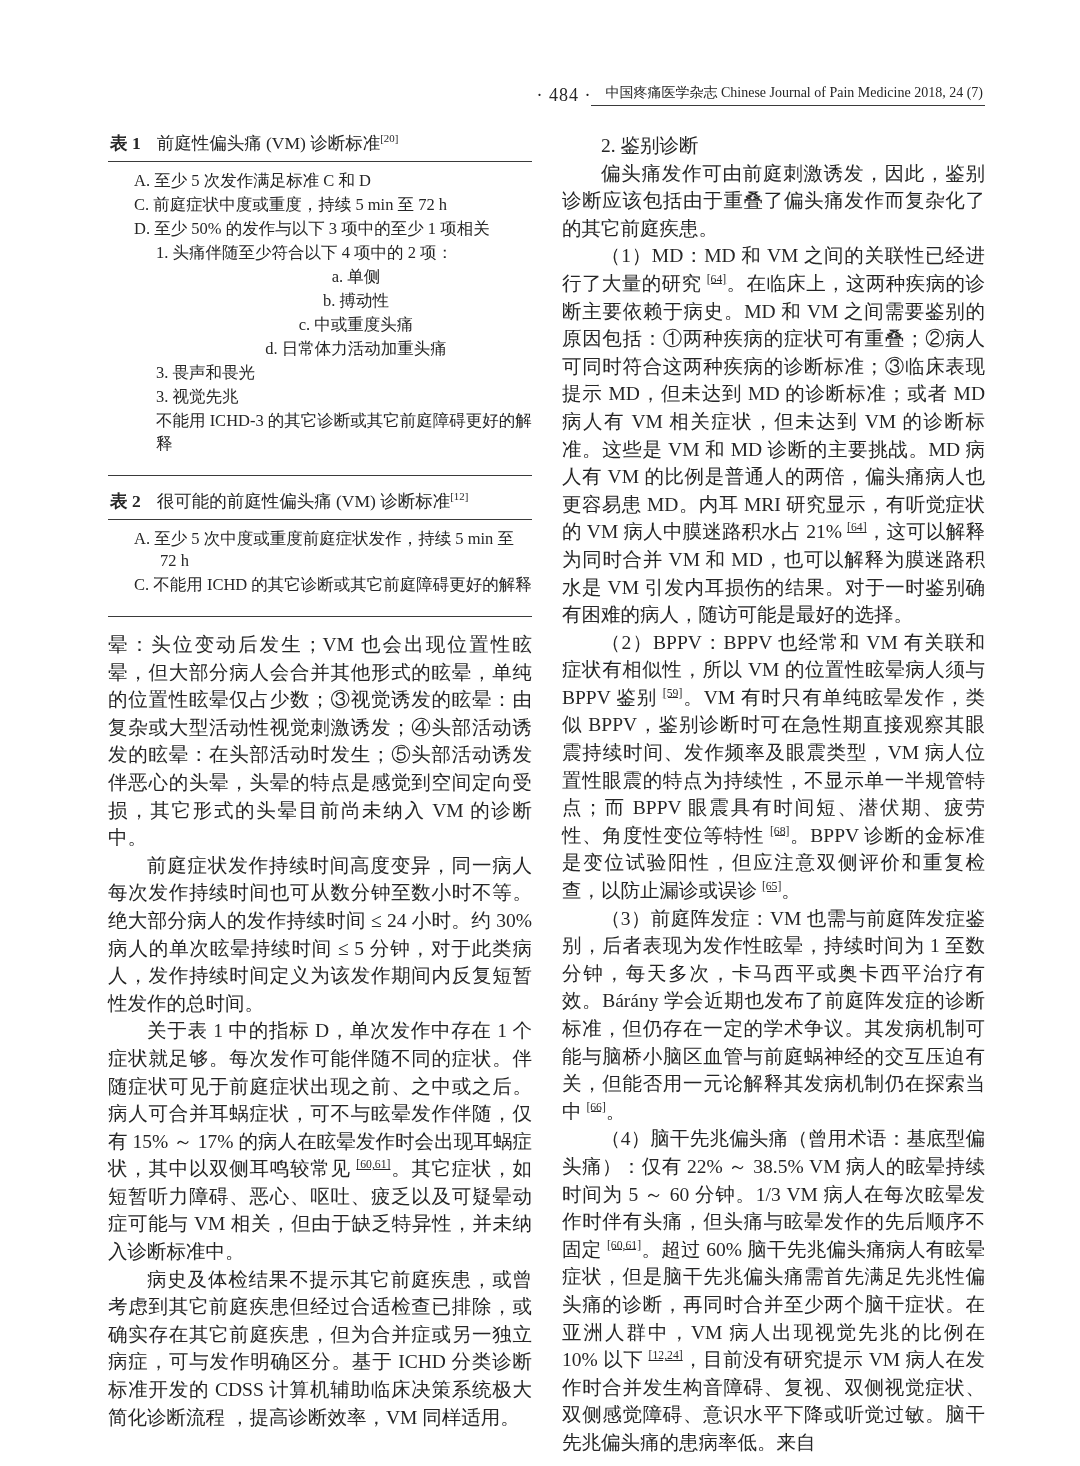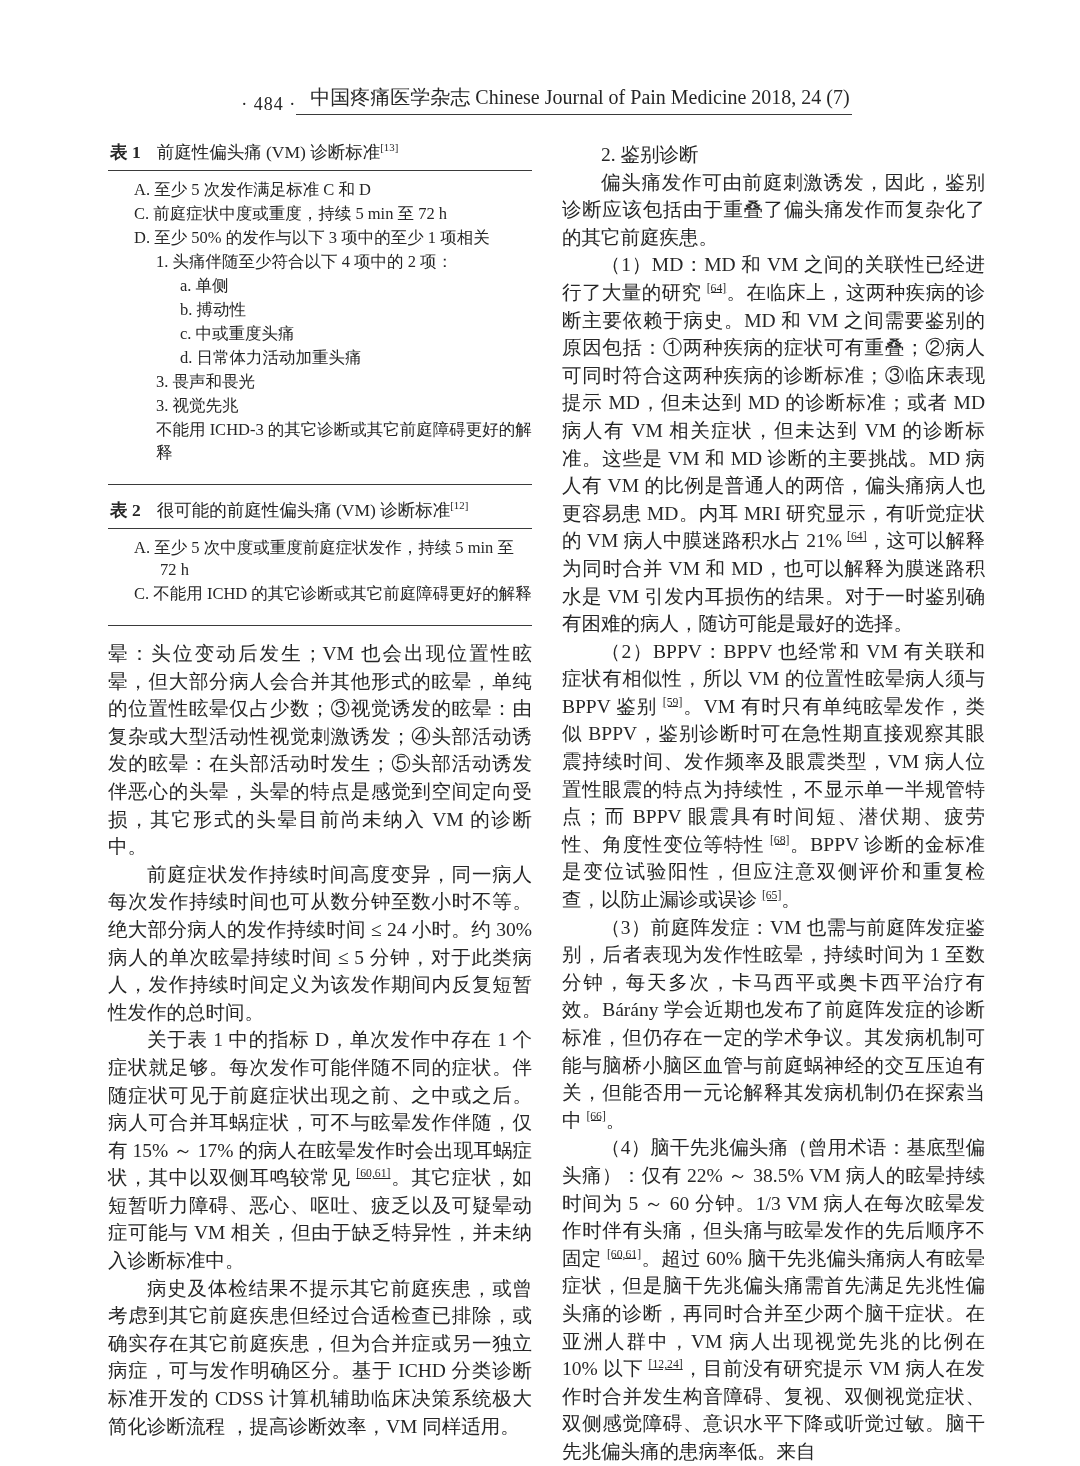--- a/index.html
+++ b/index.html
@@ -7,24 +7,24 @@
     position:relative;
     width:1080px;height:1466px;
     background:#ffffff;
     box-sizing:border-box;
     padding:84px 95px 0 108px;
     font-family:"Liberation Serif","DejaVu Serif",serif;
     color:#262626;
     overflow:hidden;
   }
   
-  .header{display:flex;justify-content:center;align-items:flex-end;}
+  .header{display:flex;justify-content:flex-end;align-items:flex-end;}
   .pagenum{font-size:18px;letter-spacing:1px;white-space:nowrap;}
   .journal{
-    font-size:20px;white-space:nowrap;
+    font-size:14px;white-space:nowrap;
     border-bottom:1.5px solid #3a3a3a;
     padding:0 2px 3px 14px;
   }
   
   .columns{display:flex;gap:30px;margin-top:26px;}
   .col-left{width:424px;flex:none;}
   .col-right{width:423px;flex:none;}
   
   .table-block{margin:0 0 14px 0;}
   .table-block + .table-block{margin-top:4px;}
@@ -33,21 +33,21 @@
     padding:0 0 7px 2px;
     border-bottom:1.6px solid #3a3a3a;
     margin-bottom:8px;
   }
   .table-label{font-weight:bold;margin-right:16px;}
   .table-title sup{font-size:0.62em;line-height:0;}
   .table-body{border-bottom:1.6px solid #3a3a3a;padding-bottom:18px;}
   .trow{font-size:16.5px;line-height:22.5px;margin:1.5px 0;text-align:left;}
   .trow.lv1{padding-left:52px;text-indent:-26px;}
   .trow.lv2{padding-left:70px;text-indent:-22px;}
-  .trow.lv3{padding-left:94px;text-indent:-22px;}
+  .trow.lv3{padding-left:94px;text-indent:-22px;text-align:center;}
   .trow.lv4{padding-left:48px;text-indent:0;}
   
   .para{
     font-size:19.5px;line-height:27.6px;
     margin:0;text-align:justify;
     text-indent:2em;
   }
   .para.noindent{text-indent:0;}
   .para sup{font-size:0.6em;line-height:0;text-decoration:underline;}
 </style>
@@ -60,21 +60,21 @@
     <span class="pagenum">· 484 ·</span>
     <span class="journal">中国疼痛医学杂志 Chinese Journal of Pain Medicine 2018, 24 (7)</span>
   </div>
 
   <div class="columns">
 
     <div class="col-left">
 
       <div class="table-block">
         <div class="table-title">
-          <span class="table-label">表 1</span><span>前庭性偏头痛 (VM) 诊断标准</span><sup>[13]</sup>
+          <span class="table-label">表 1</span><span>前庭性偏头痛 (VM) 诊断标准</span><sup>[20]</sup>
         </div>
         <div class="table-body">
             <div class="trow lv1">A. 至少 5 次发作满足标准 C 和 D</div>
             <div class="trow lv1">C. 前庭症状中度或重度，持续 5 min 至 72 h</div>
             <div class="trow lv1">D. 至少 50% 的发作与以下 3 项中的至少 1 项相关</div>
             <div class="trow lv2">1. 头痛伴随至少符合以下 4 项中的 2 项：</div>
             <div class="trow lv3">a. 单侧</div>
             <div class="trow lv3">b. 搏动性</div>
             <div class="trow lv3">c. 中或重度头痛</div>
             <div class="trow lv3">d. 日常体力活动加重头痛</div>

